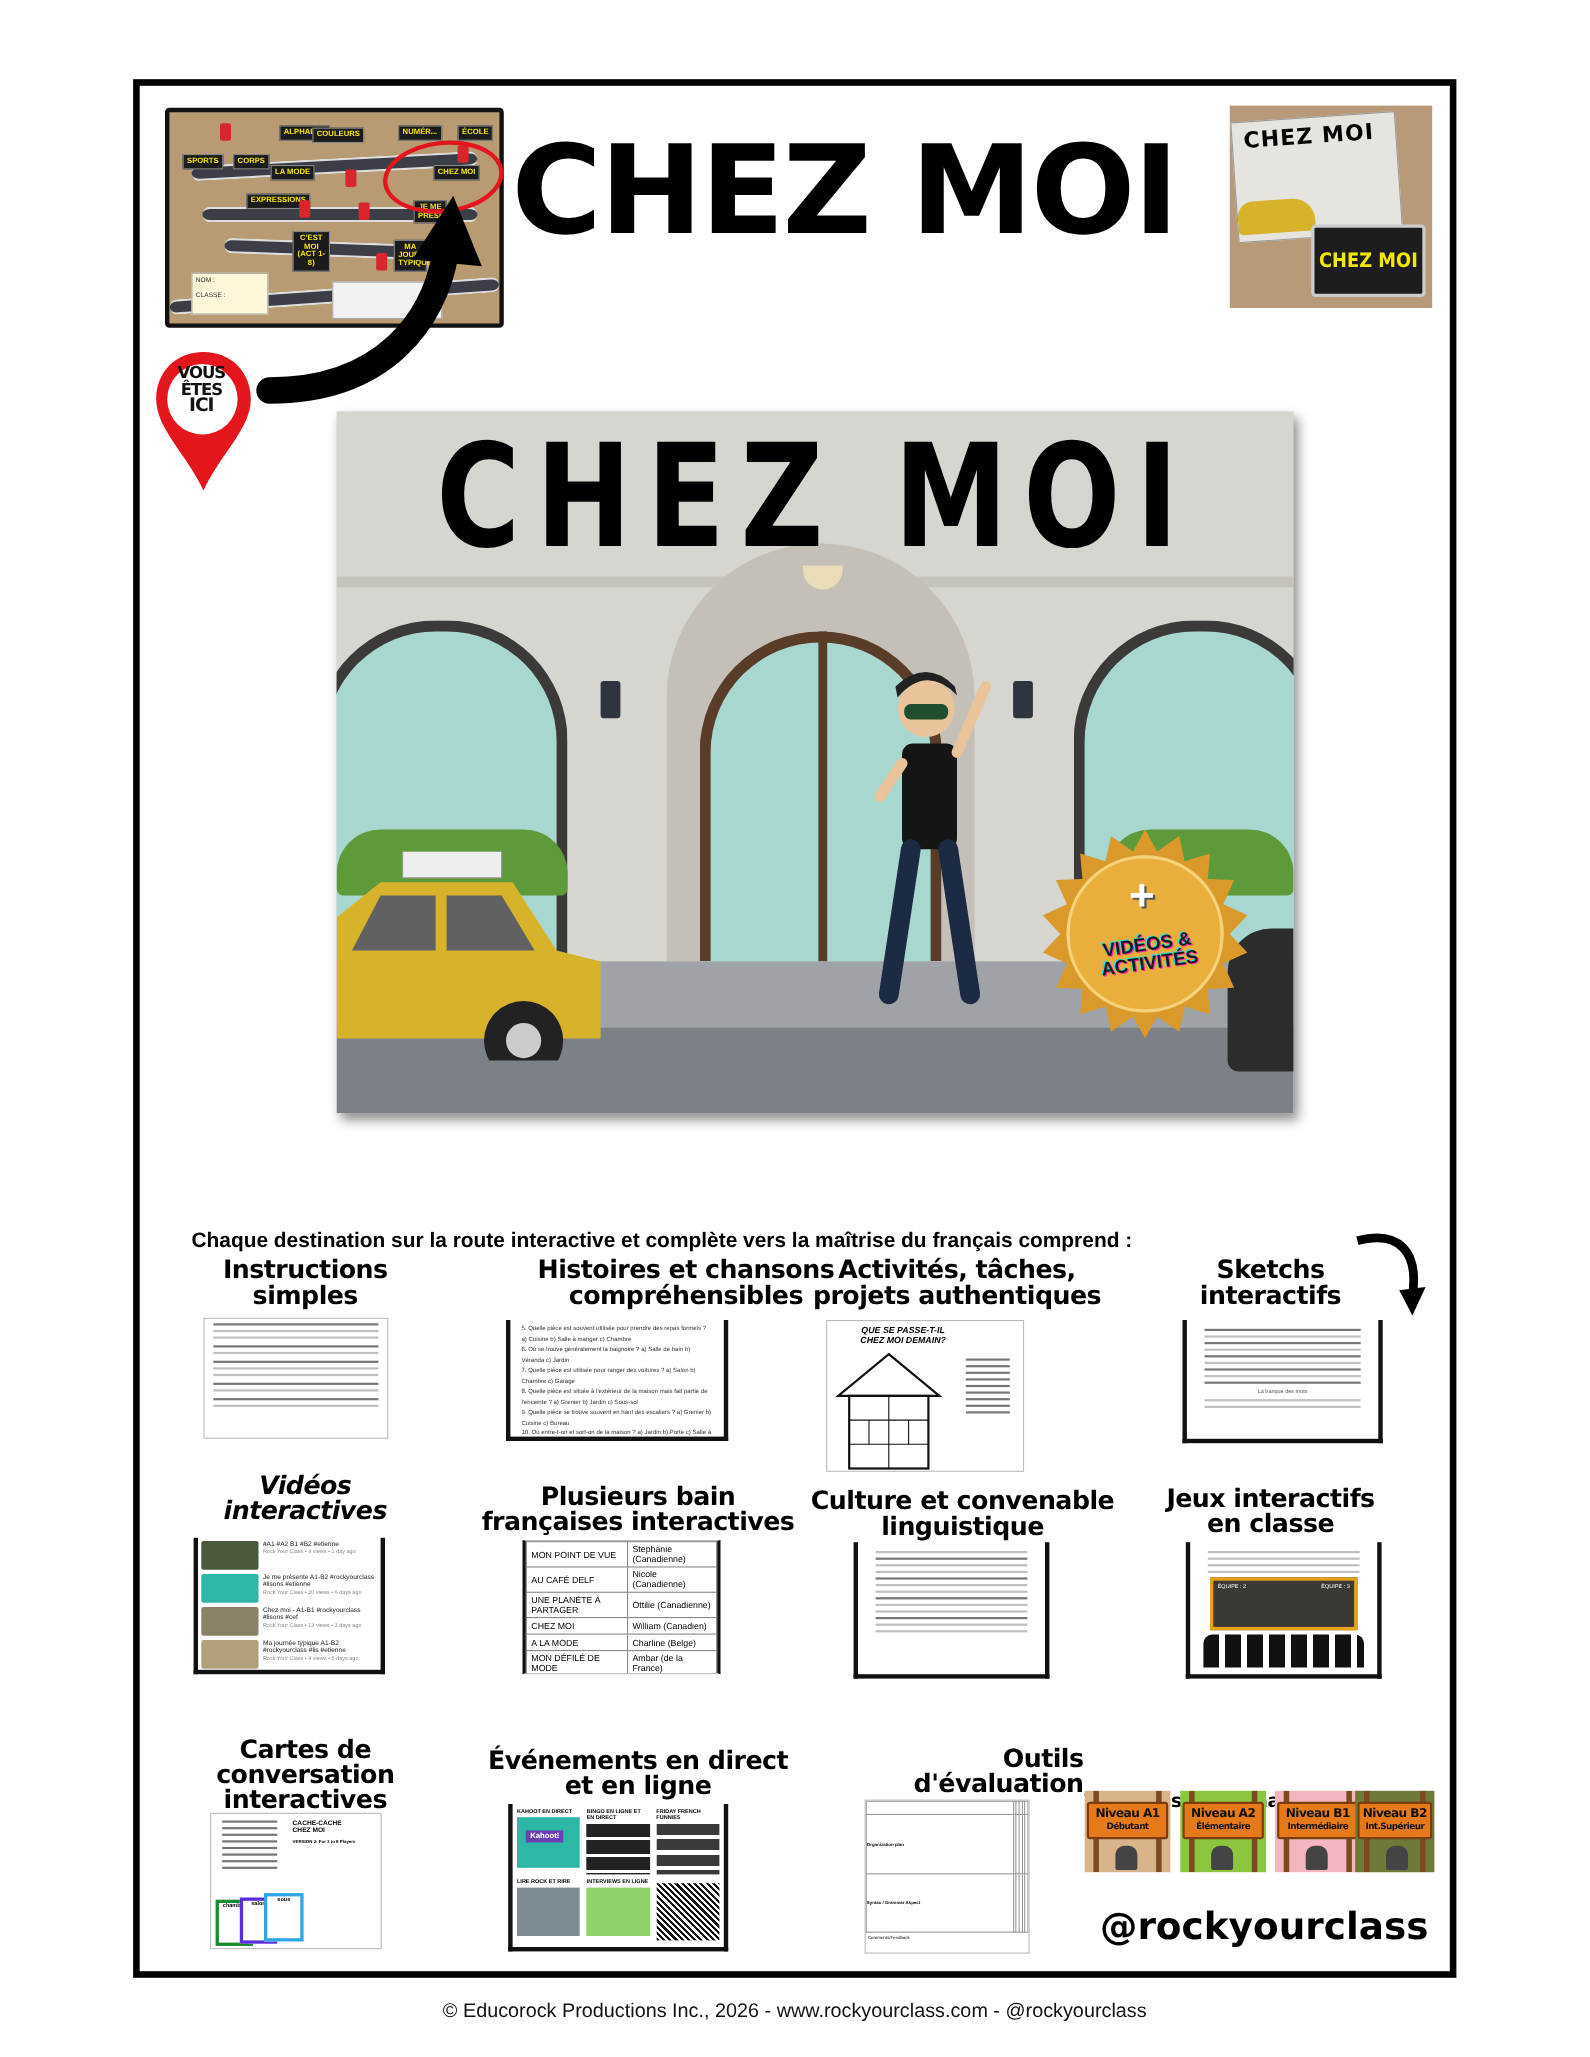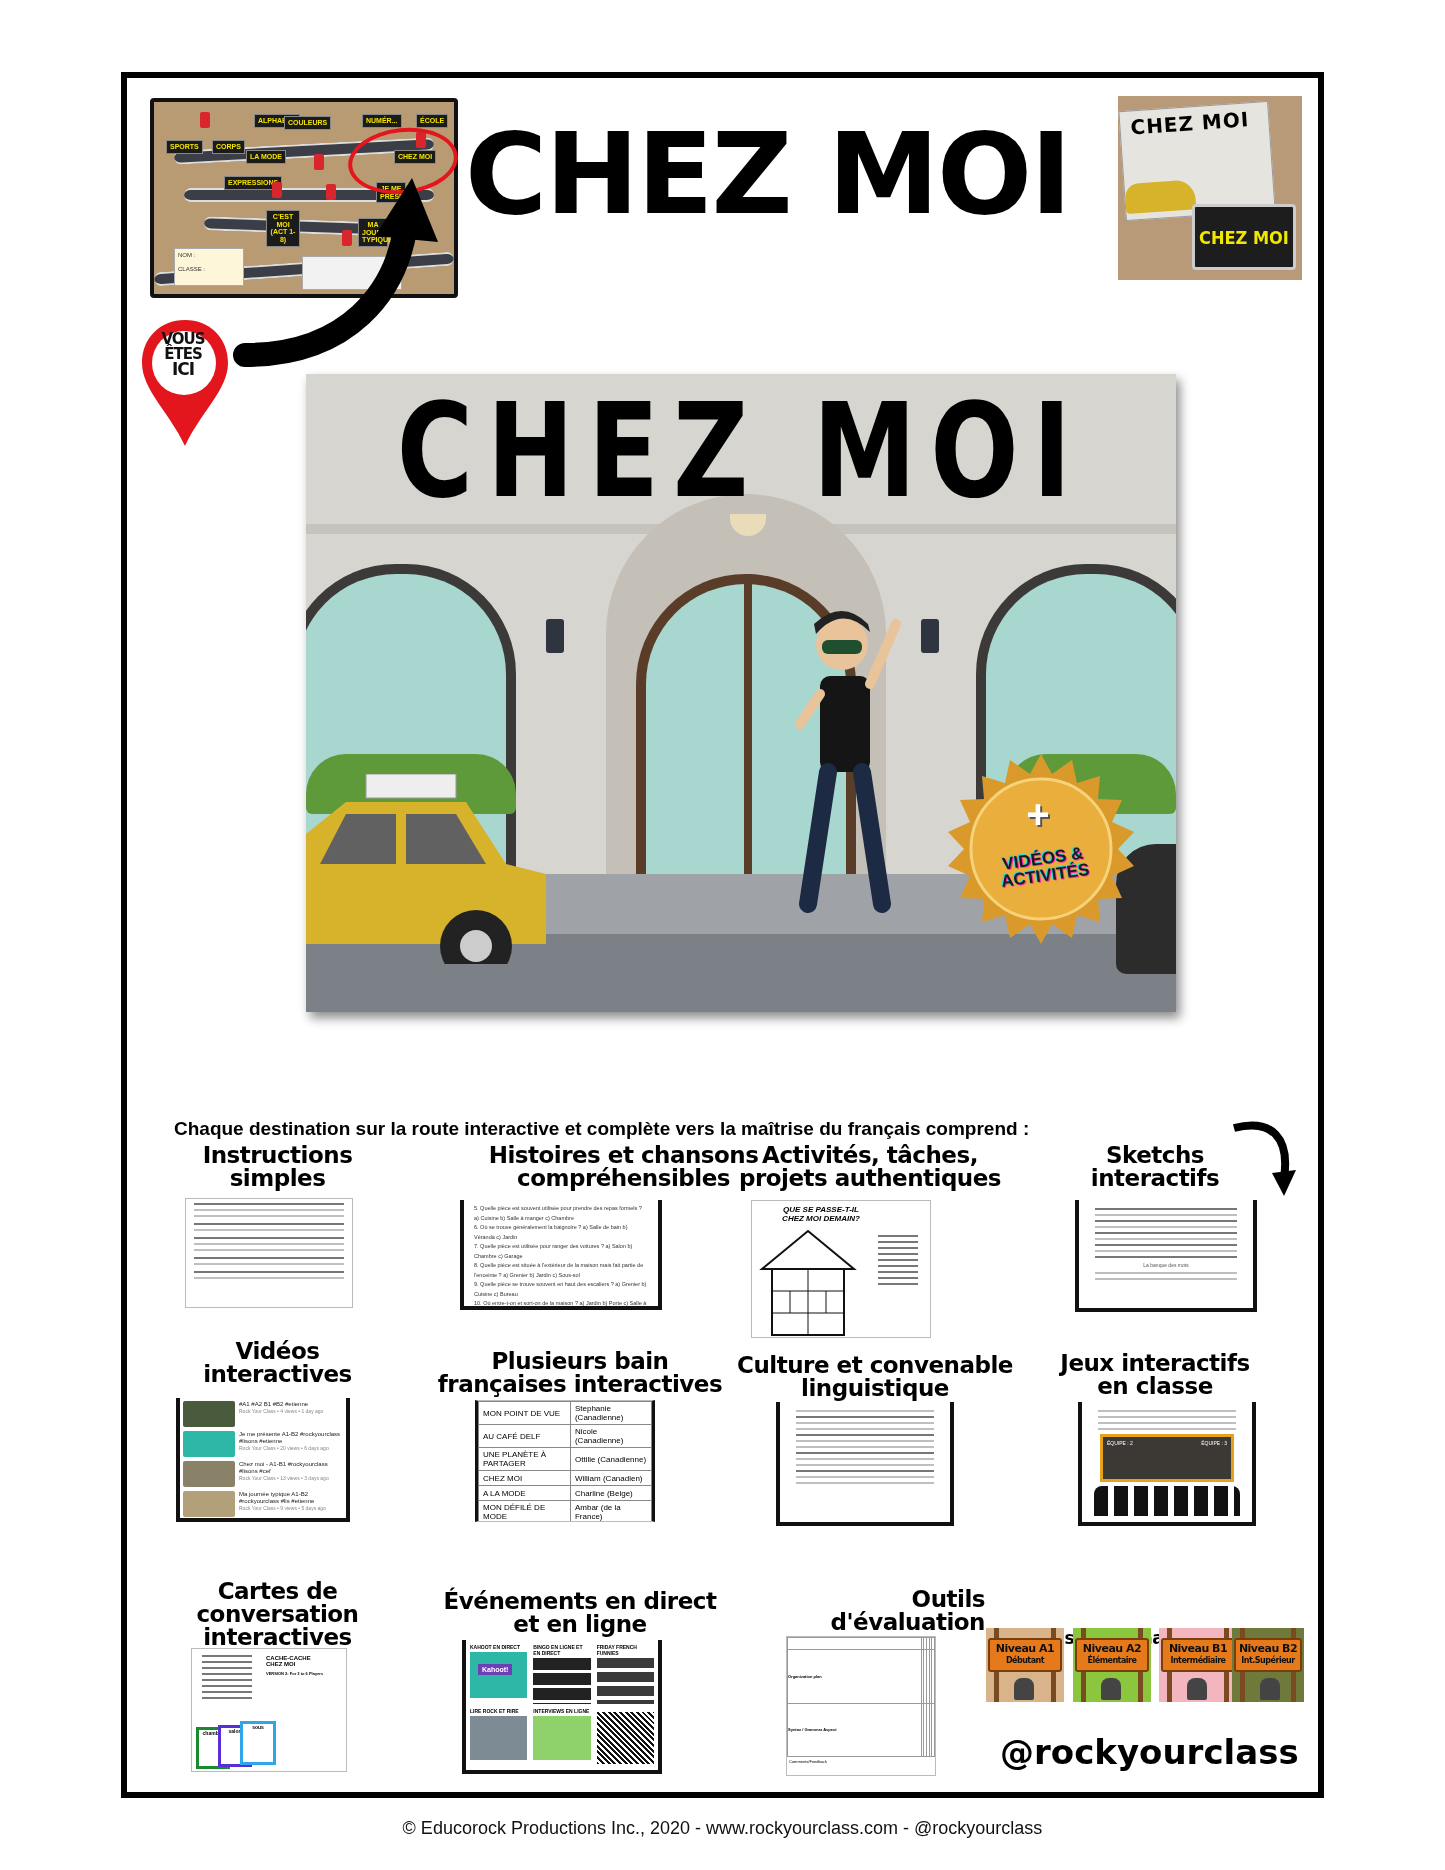--- a/index.html
+++ b/index.html
@@ -257,21 +257,21 @@
     <div class="line dark"></div>
     <div class="line"></div>
     <div class="line dark"></div>
     <div class="line"></div>
     <div class="line dark"></div>
   <div style="text-align:center;font-size:5px;color:#555;margin-top:4px;">La banque des mots</div>
   <div class="line"></div>
     <div class="line"></div>
 </div>
 
-<div class="feat-title" style="left:175px;top:1340px;width:205px;">
+<div class="feat-title" style="left:175px;top:1340px;width:205px;font-style:italic;">
   <div>Vidéos</div>
   <div>interactives</div>
 </div>
 <div class="doc framed" style="left:176px;top:1398px;width:174px;height:124px;">
   <div class="vid-row">
       <div class="vid-thumb" style="background:#4a5a3c;"></div>
       <div>
         <div class="vid-text">#A1 #A2 B1 #B2 #etienne</div>
         <div class="vid-meta">Rock Your Class • 4 views • 1 day ago</div>
       </div>
@@ -499,13 +499,13 @@
     <div class="post" style="right:8px;"></div>
   <div class="plank">
       <div>Niveau B2</div>
       <div class="sub">Int.Supérieur</div>
     </div>
   <div class="bike"></div>
 </div>
 
 <div class="abs handle">@rockyourclass</div>
 
-<div class="abs footer">© Educorock Productions Inc., 2020 - www.rockyourclass.com - @rockyourclass</div>
+<div class="abs footer">© Educorock Productions Inc., 2026 - www.rockyourclass.com - @rockyourclass</div>
 
 </body></html>

